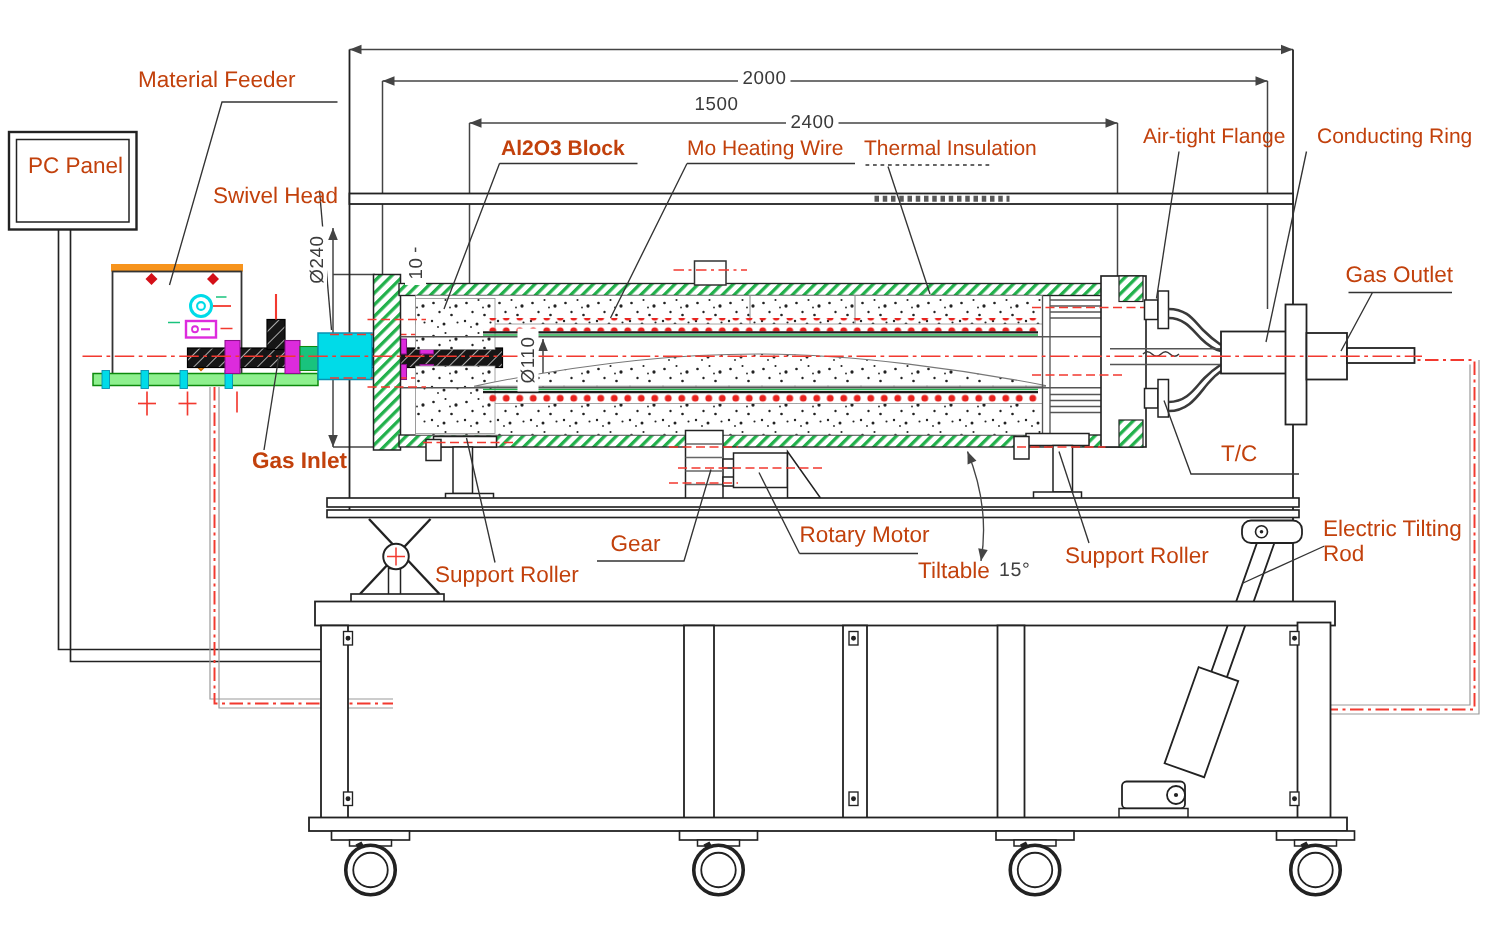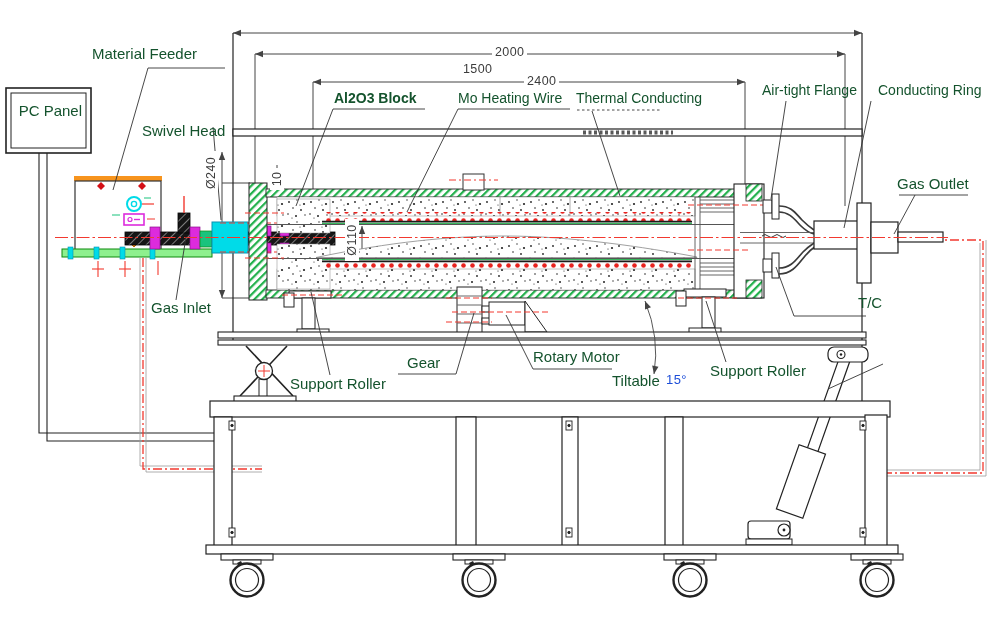--- a/index.html
+++ b/index.html
@@ -1,25 +1,25 @@
 <!DOCTYPE html>
 <html><head>
 <meta charset="utf-8">
 <style>
   html,body{margin:0;padding:0;background:#fff;}
   #stage{position:relative;width:1000px;height:623px;background:#fff;overflow:hidden;
          font-family:"Liberation Sans",sans-serif;}
   #stage svg{position:absolute;left:0;top:0;}
-  .lbl{position:absolute;color:#14532d;font-size:14px;line-height:1.12;white-space:nowrap;}
+  .lbl{position:absolute;color:#c2410c;font-size:14px;line-height:1.12;white-space:nowrap;}
   .lbl.big{font-size:15px;}
   .lbl.wrap{white-space:normal;}
   .dim{position:absolute;color:#3c3c3c;font-size:12.5px;letter-spacing:.4px;white-space:nowrap;
        background:#fff;padding:0 3px;}
   .rot{transform:rotate(-90deg);transform-origin:center center;text-align:center;padding:0;}
-  .deg{color:#1d4ed8;font-size:13px;background:transparent;}
+  .deg{color:#404040;font-size:13px;background:transparent;}
   .center{text-align:right;}
 </style>
 </head>
 <body>
 
 <div id="stage">
 
 <svg width="1000" height="623" viewBox="0 0 1000 623">
 <defs>
   <marker id="ar" markerWidth="10" markerHeight="8" refX="8.5" refY="4" orient="auto-start-reverse" markerUnits="userSpaceOnUse">
@@ -353,34 +353,35 @@
   <path d="M533,369 H612 M533,369 L506,315"></path>
   <path d="M726,362 L706,301"></path>
   <path d="M883,364 L828,389"></path>
   <path d="M645,301 Q660,338 654,374" marker-start="url(#ar)" marker-end="url(#ar)" stroke="#444"></path>
 </g>
 </svg>
 
 <div class="lbl big" style="left:92px;top:46px;">Material Feeder</div>
 <div class="lbl big center" style="left:12px;top:103px;width:70px;">PC Panel</div>
 <div class="lbl big" style="left:142px;top:123px;">Swivel Head</div>
-<div class="lbl big" style="left:151px;top:300px;">Gas Inlet</div>
+<div class="lbl big" style="left:168px;top:300px;font-weight:bold;">Gas Inlet</div>
 <div class="lbl" style="left:334px;top:91px;font-weight:bold;">Al2O3 Block</div>
 <div class="lbl" style="left:458px;top:91px;">Mo Heating Wire</div>
-<div class="lbl" style="left:576px;top:91px;">Thermal Conducting</div>
+<div class="lbl" style="left:576px;top:91px;">Thermal Insulation</div>
 <div class="lbl" style="left:762px;top:83px;">Air-tight Flange</div>
 <div class="lbl" style="left:878px;top:83px;">Conducting Ring</div>
 <div class="lbl big" style="left:897px;top:176px;">Gas Outlet</div>
-<div class="lbl big" style="left:814px;top:295px;margin-left:44px;">T/C</div>
+<div class="lbl big" style="left:814px;top:295px;">T/C</div>
 <div class="lbl big" style="left:290px;top:376px;">Support Roller</div>
 <div class="lbl big" style="left:407px;top:355px;">Gear</div>
 <div class="lbl big" style="left:533px;top:349px;">Rotary Motor</div>
 <div class="lbl big" style="left:612px;top:373px;">Tiltable</div>
 <div class="dim deg" style="left:663px;top:372px;">15°</div>
 <div class="lbl big" style="left:710px;top:363px;">Support Roller</div>
+<div class="lbl big wrap" style="left:882px;top:345px;width:108px;">Electric Tilting Rod</div>
 
 <div class="dim" style="left:524px;top:26px;margin-top:48px;">2400</div>
 <div class="dim" style="left:492px;top:45px;">2000</div>
 <div class="dim" style="left:460px;top:62px;">1500</div>
 <div class="dim rot" style="left:189px;top:166px;width:44px;">Ø240</div>
 <div class="dim rot" style="left:331px;top:233px;width:42px;">Ø110</div>
 <div class="dim rot" style="left:266px;top:172px;width:22px;">10</div>
 
 </div>
 

